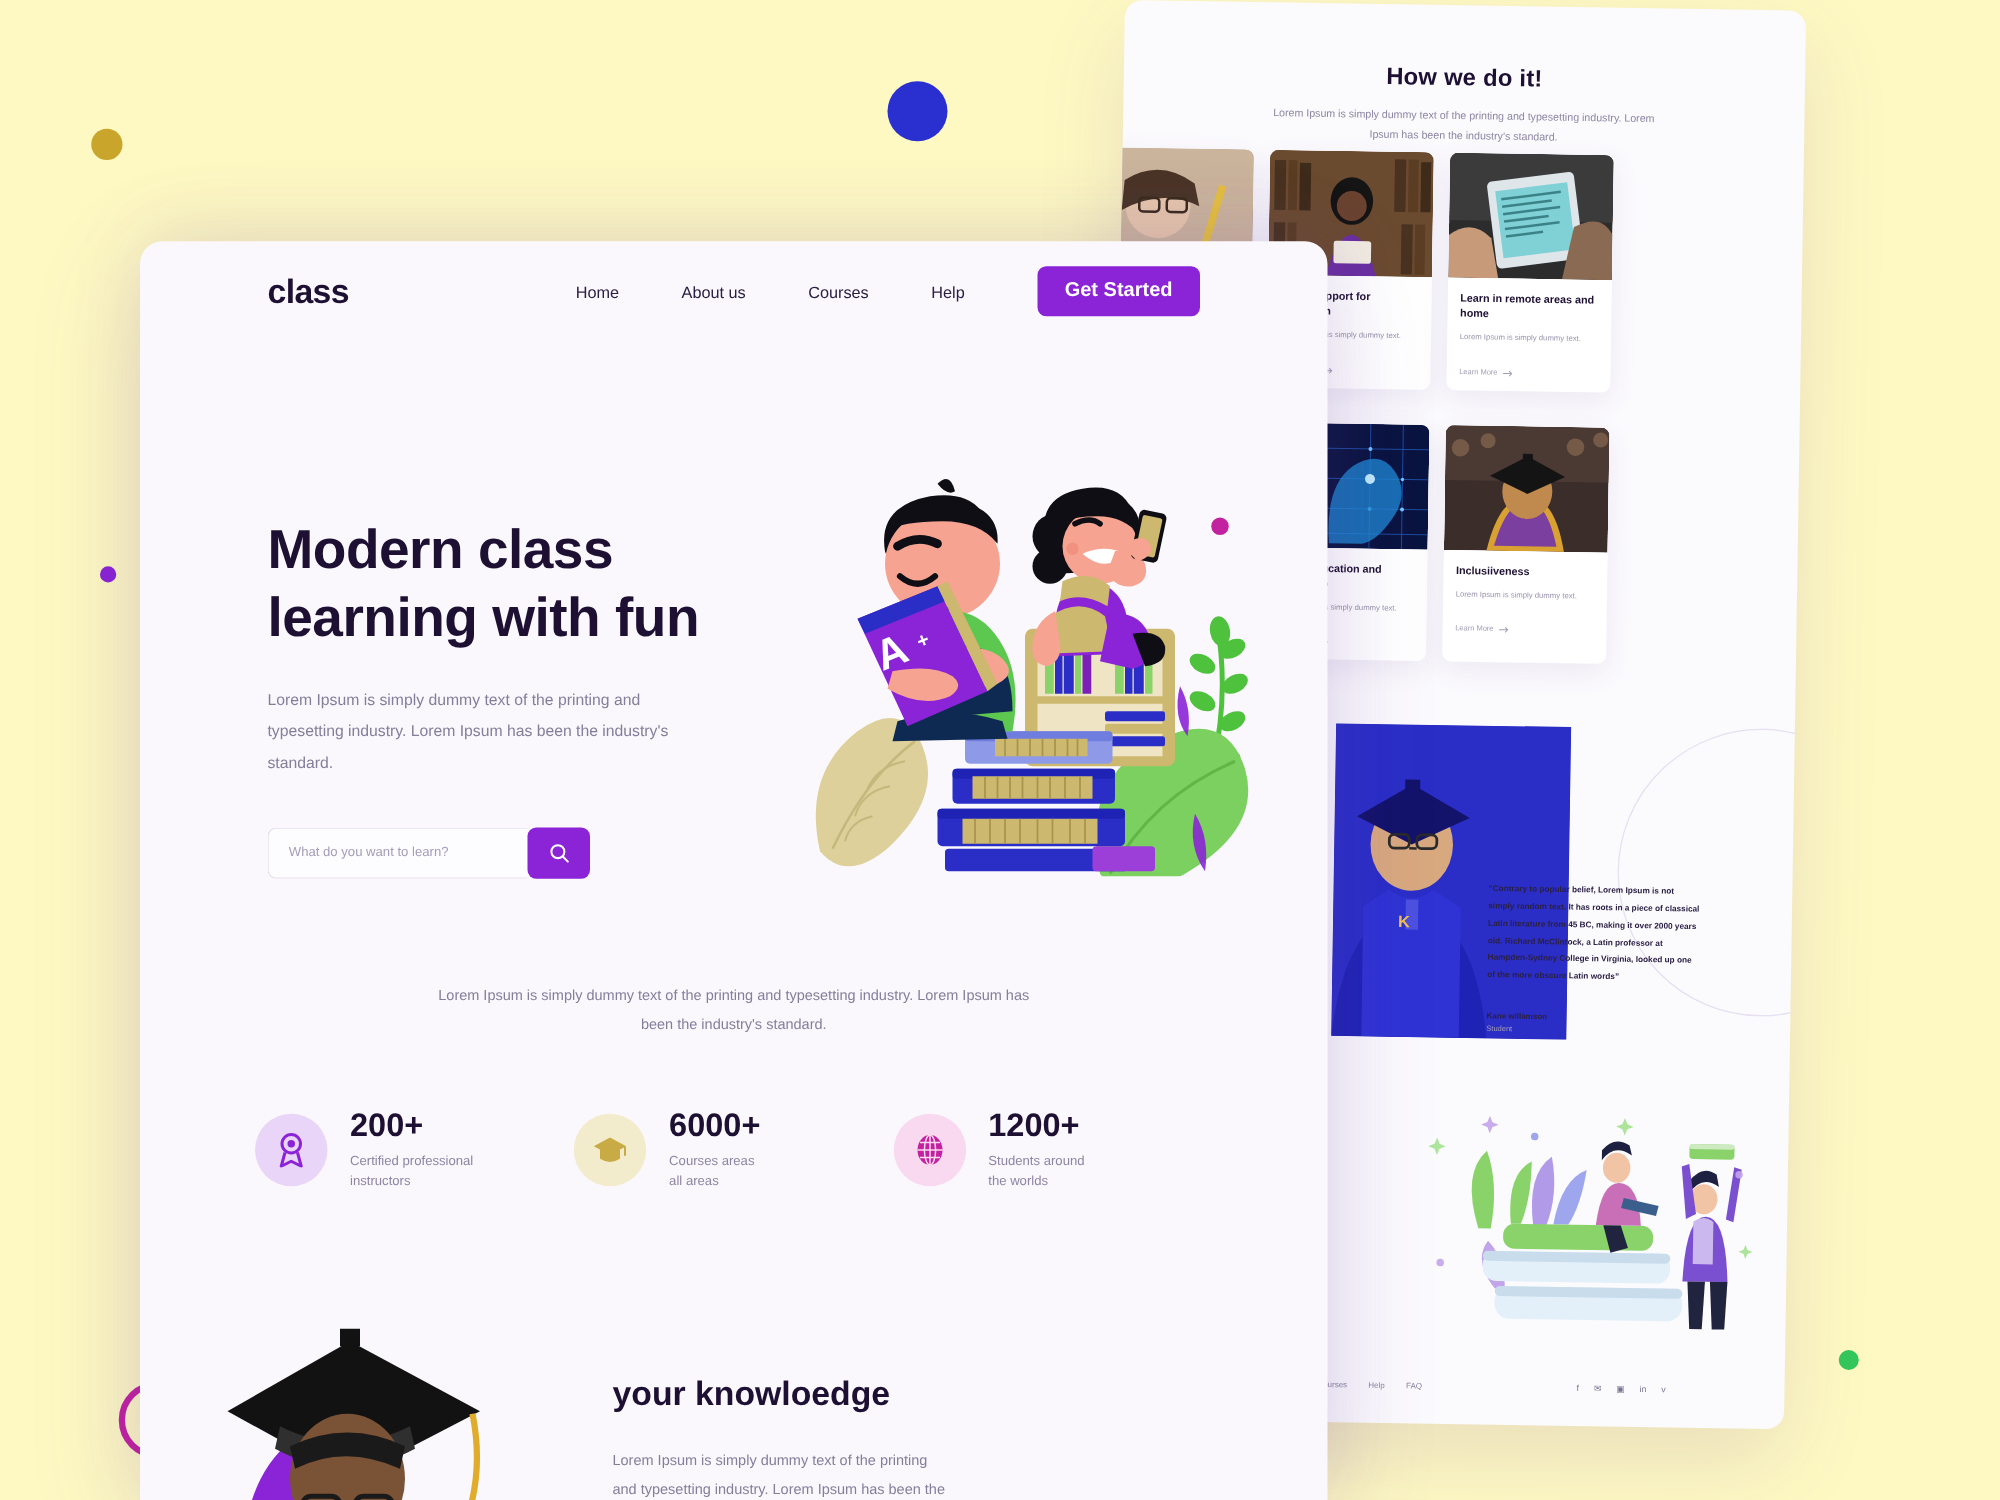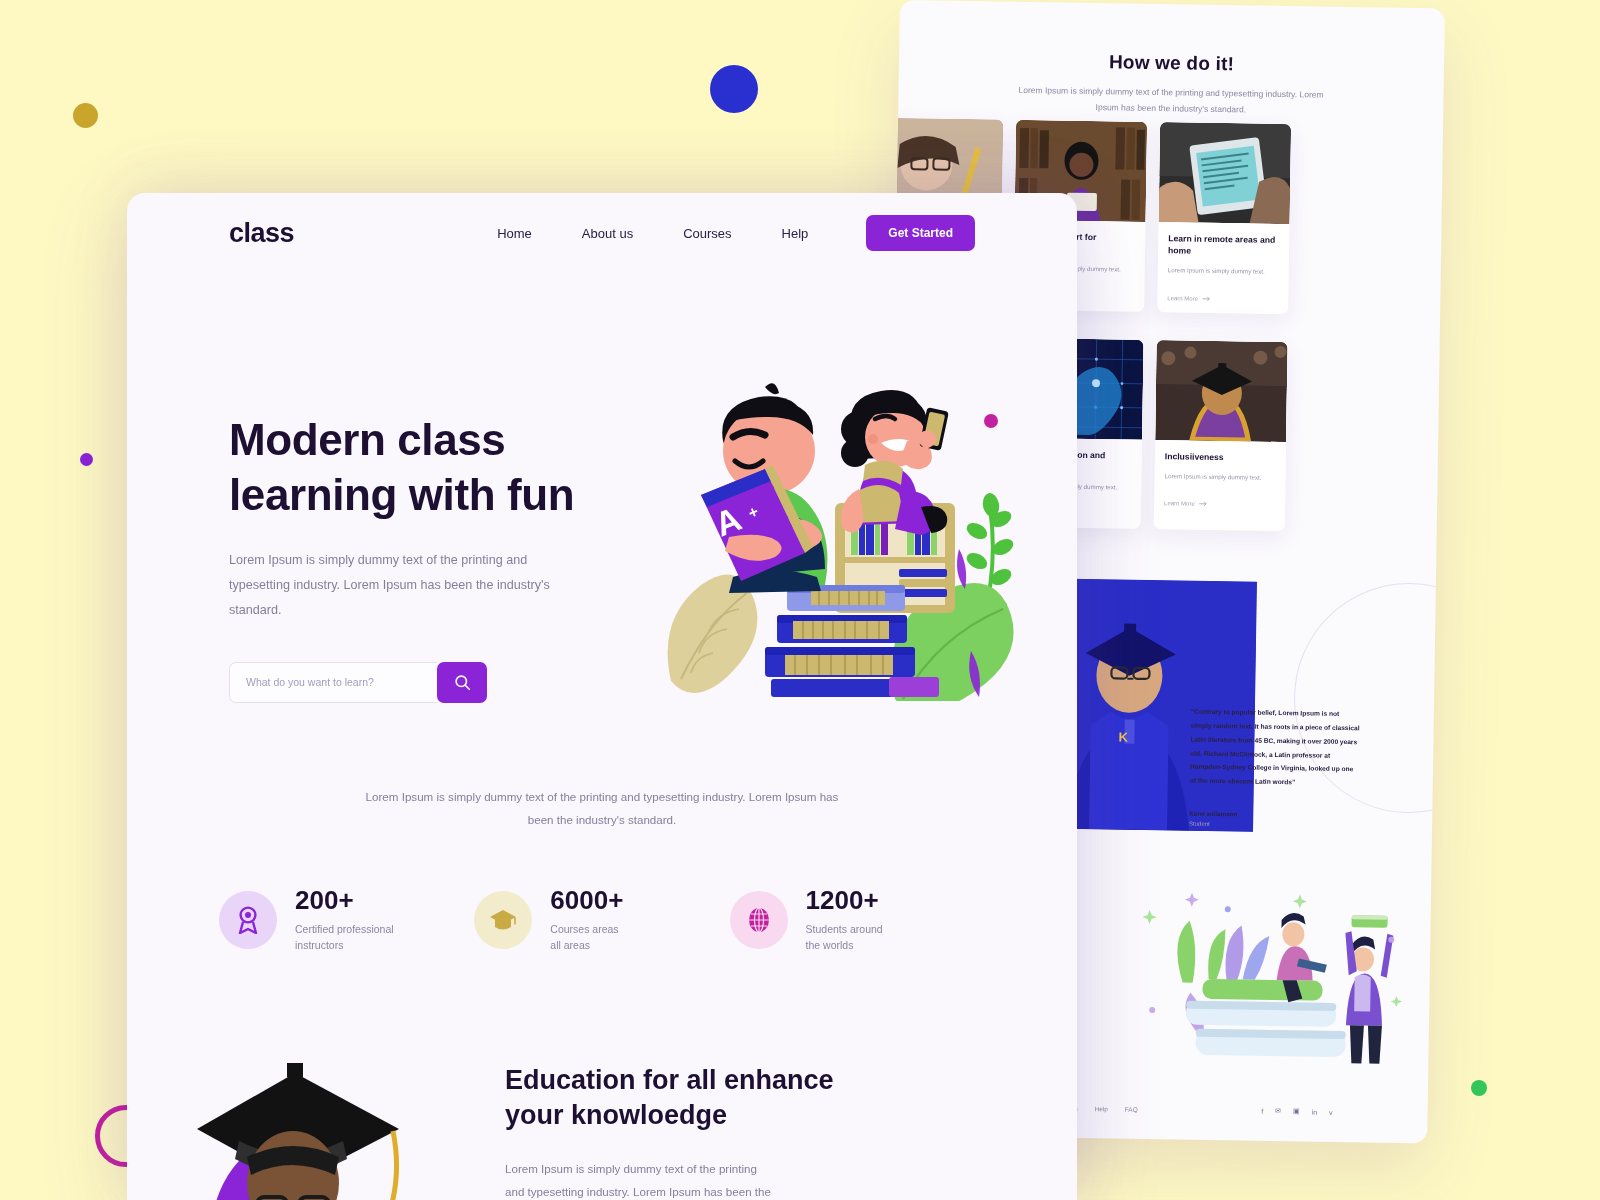--- a/index.html
+++ b/index.html
@@ -61,35 +61,35 @@
   .rp-footer { position: absolute; left: 0; right: 0; bottom: 26px; padding: 0 95px; display:flex; align-items:center; justify-content: space-between; }
   .rp-footer nav { display:flex; gap: 17px; }
   .rp-footer nav span { font-size: 6.4px; color: #8d85a3; }
   .rp-social { display:flex; gap: 12px; align-items:center; }
   .rp-social span { font-size: 7px; color: #7a7290; }
 
   .rp-bigring { position:absolute; right: -90px; top: 575px; width: 230px; height: 230px; border-radius:50%; border: 1.5px solid rgba(160,130,210,.22); }
 
   
   #front-card {
-    position: absolute; left: 127px; top: 193px; width: 950px; height: 1007px;
+    position: absolute; left: 112px; top: 193px; width: 950px; height: 1007px;
     background: #faf8fd;
     border-radius: 18px 18px 0 0;
     box-shadow: 0 -8px 60px rgba(100,60,160,.10), 0 20px 90px rgba(100,60,160,.16);
     overflow: hidden;
   }
 
   
   #site-header { height: 80px; display: flex; align-items: center; padding: 0 102px 0 102px; }
   .logo { font-size: 27px; font-weight: 600; color: #1d1033; letter-spacing: -0.5px; }
   #main-nav { margin-left: auto; display: flex; align-items: center; gap: 0; }
   #main-nav a { font-size: 13px; color: #2b2044; text-decoration: none; padding: 0 25px; }
   .btn-cta {
     margin-left: 33px; background: #8b23d6; color:#fff; border: none;
-    font-family: inherit; font-size: 12px; font-weight: 600;
+    font-family: inherit; font-size: 16px; font-weight: 600;
     padding: 11px 22px; border-radius: 7px; cursor: pointer;
   }
 
   
   #hero { display: flex; padding: 72px 0 0 102px; position: relative; }
   .hero-left { width: 440px; padding-top: 38px; }
   h1.hero-title { font-size: 44px; line-height: 1.25; color: #1d1033; font-weight: bold; letter-spacing: -0.4px; margin-top: 29px; }
   .hero-text { margin-top: 26px; font-size: 12.6px; color: #857e9b; line-height: 2.0; width: 330px; }
   .searchbar { margin-top: 38px; display: flex; align-items: center; width: 258px; }
   .searchbar input {
@@ -633,21 +633,21 @@
           <rect x="130" y="186" width="30" height="20" rx="7" fill="none" stroke="#1a1a1a" stroke-width="4"></rect>
           <rect x="172" y="186" width="30" height="20" rx="7" fill="none" stroke="#1a1a1a" stroke-width="4"></rect>
           <path d="M160 194 h12" stroke="#1a1a1a" stroke-width="3.5"></path>
           <path d="M266 120 q8 40 -2 76" stroke="#e0ac2b" stroke-width="5" fill="none"></path>
           <circle cx="264" cy="198" r="9" fill="#e0ac2b"></circle>
           <path d="M258 204 q8 20 4 44" stroke="#e0ac2b" stroke-width="5" fill="none"></path>
         </svg>
       </div>
       <div class="edu-right">
         <h2>
-          <span>Education for all enhance</span><br>
+          <br>
           <span>your knowloedge</span>
         </h2>
         <p>Lorem Ipsum is simply dummy text of the printing and typesetting industry. Lorem Ipsum has been the industry's standard.</p>
       </div>
     </div>
 
   </section>
 </div>
 
 </body></html>

